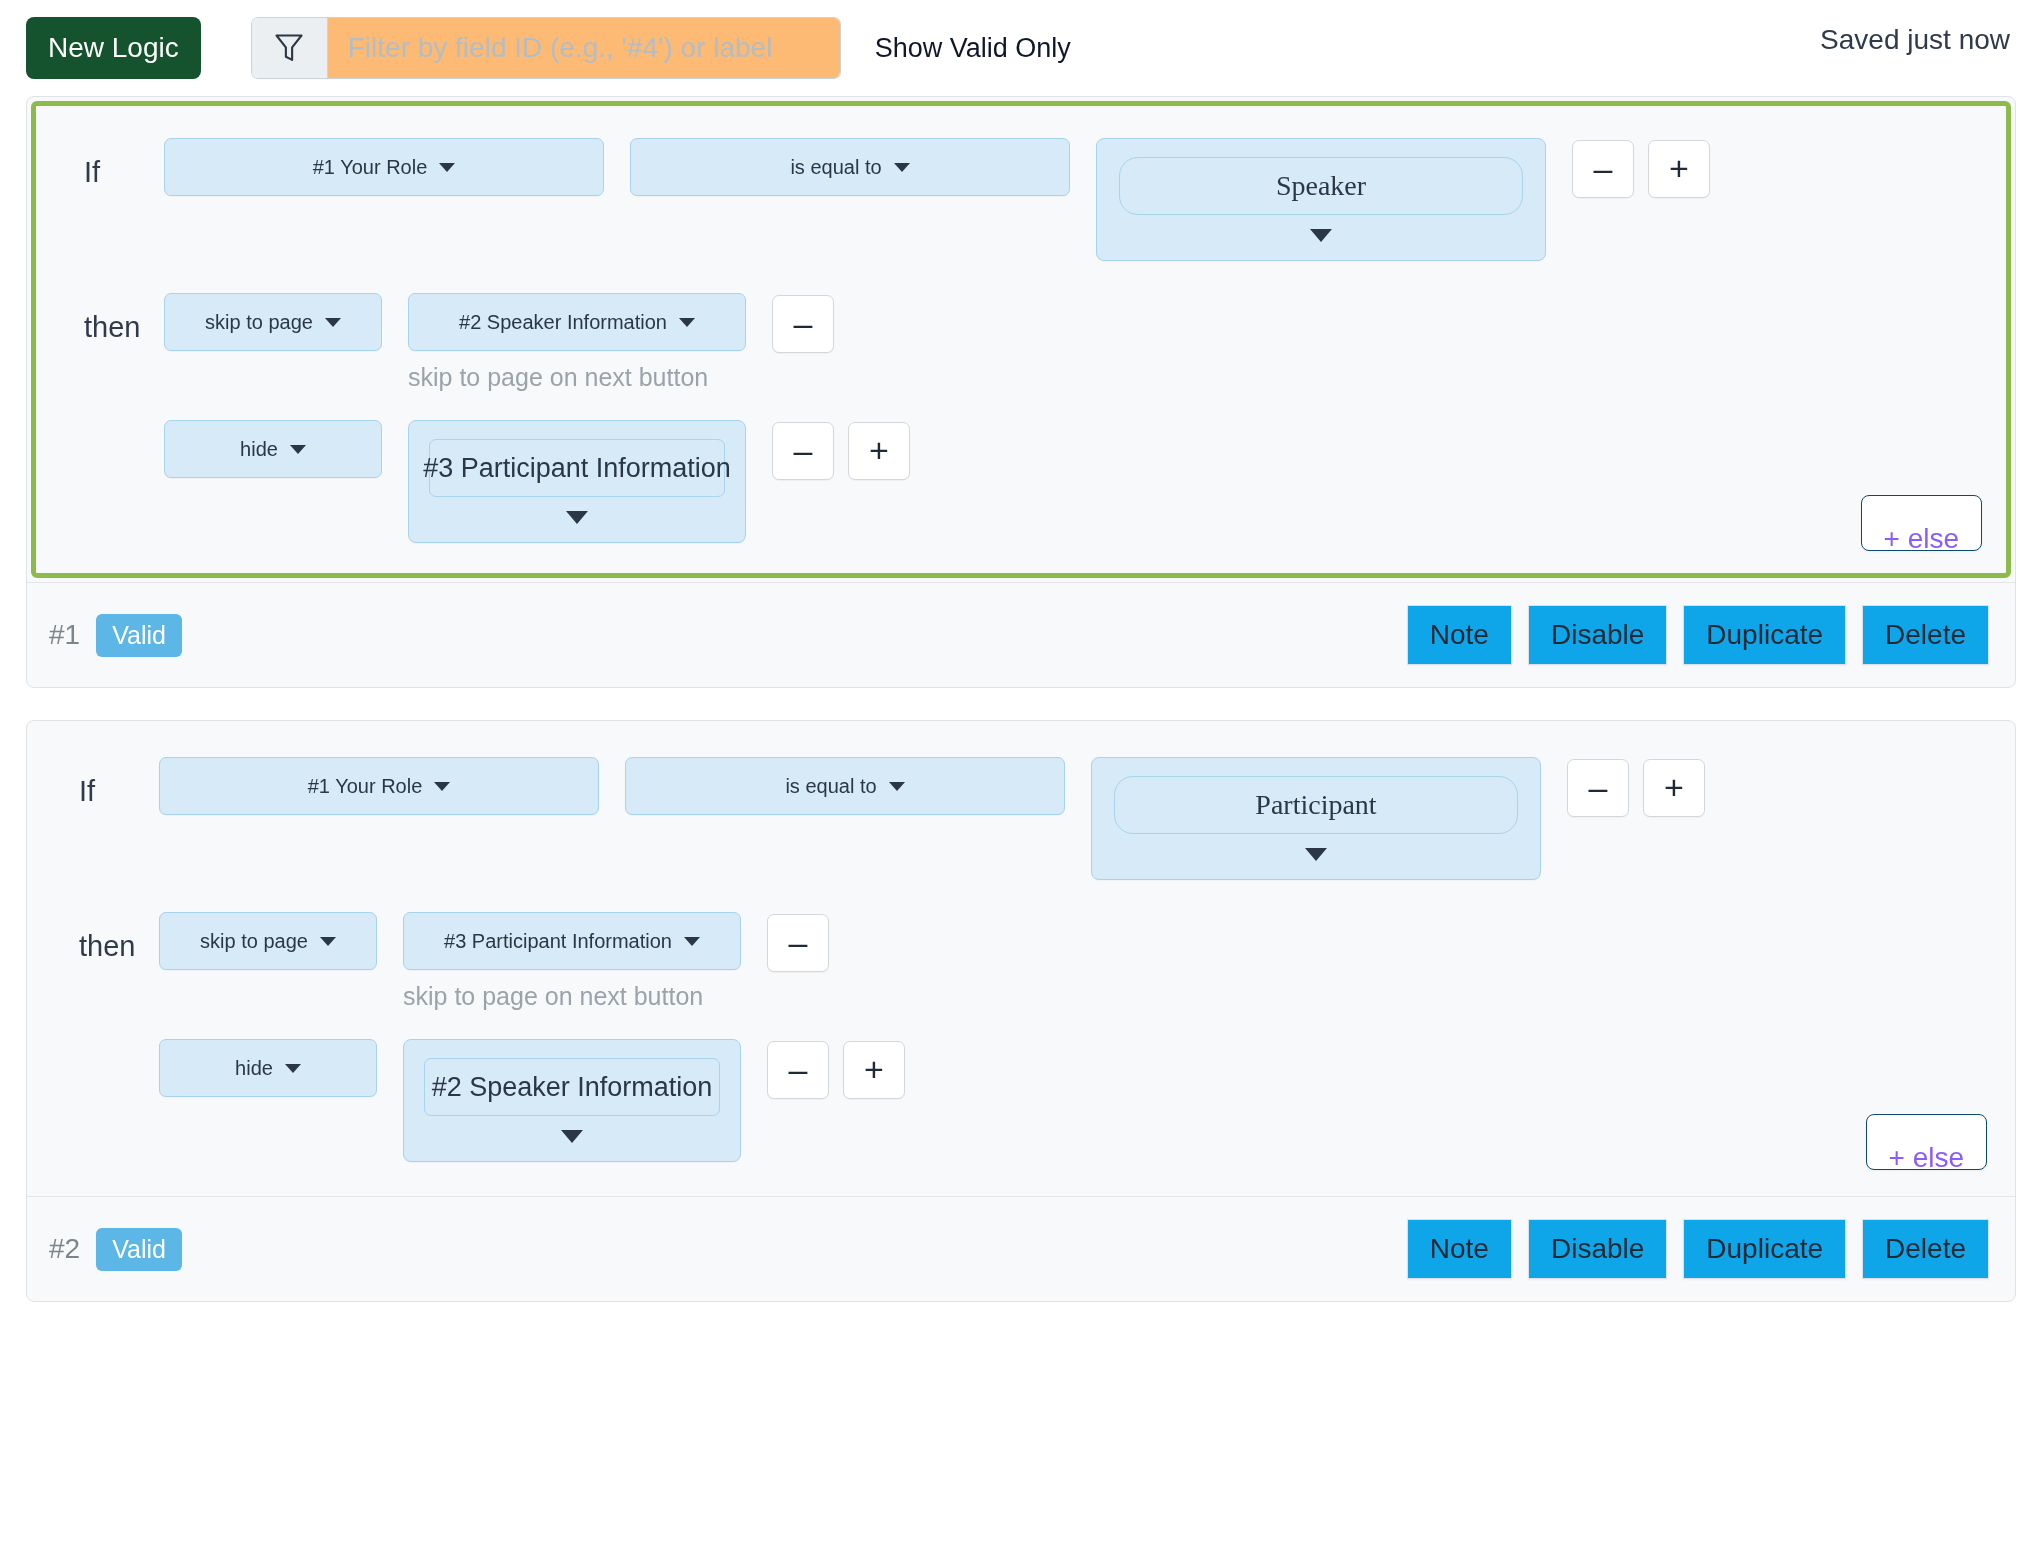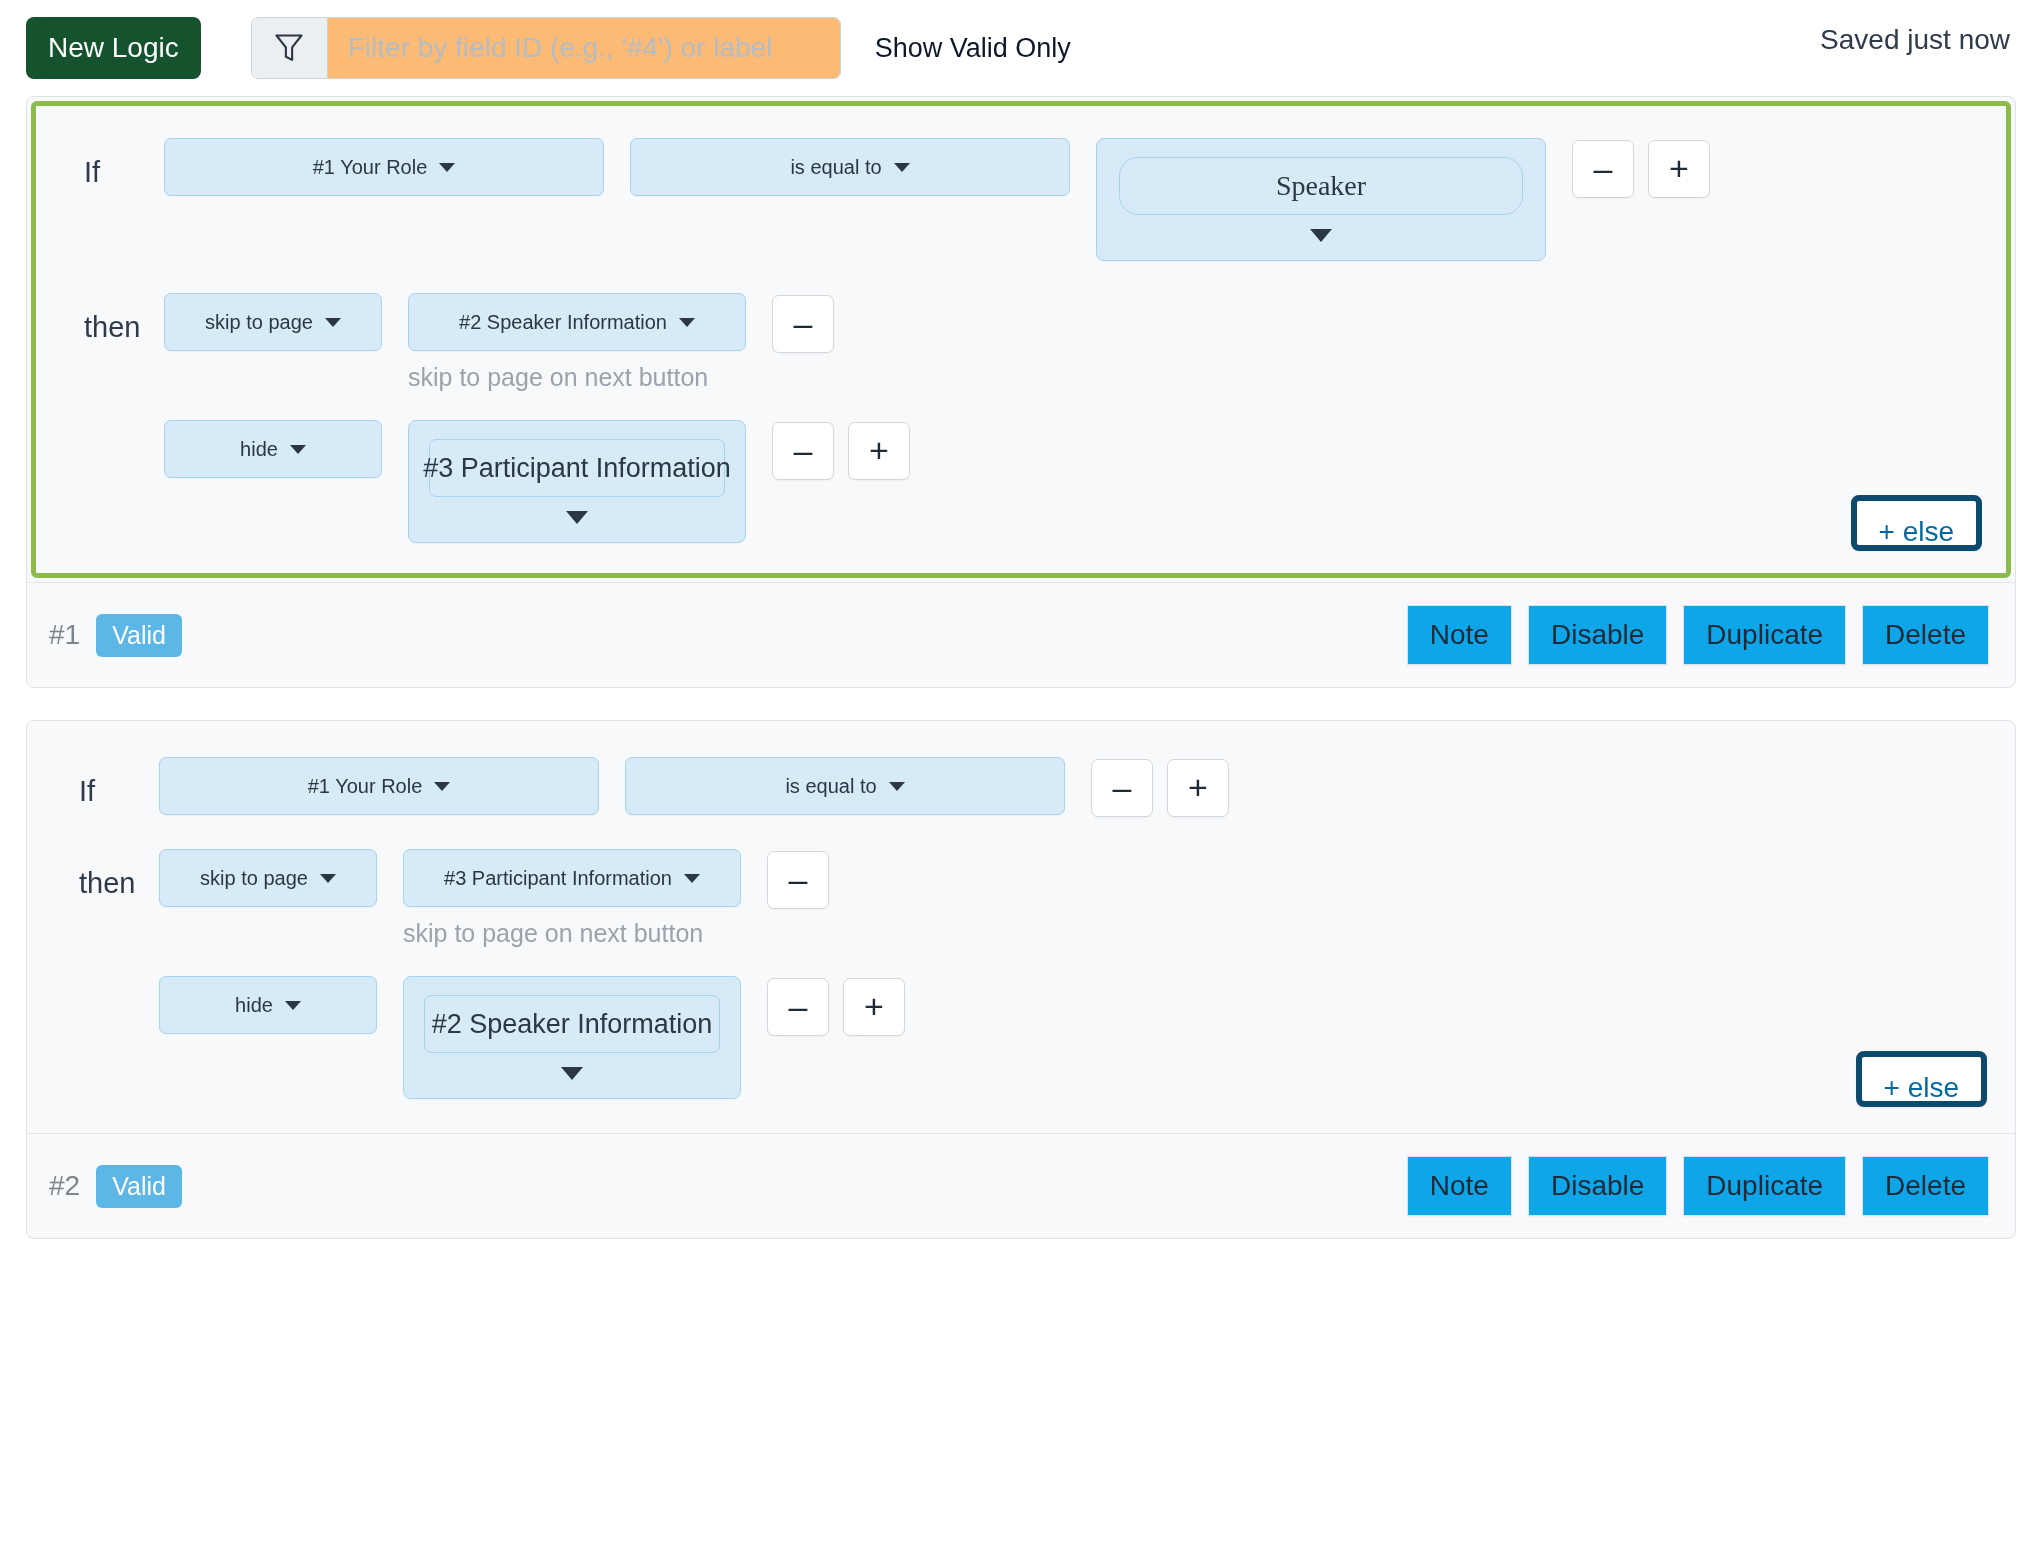--- a/index.html
+++ b/index.html
@@ -139,22 +139,22 @@
     font-size: 27px; color: #2b3744; white-space: nowrap;
   }
   .targetbox .vcaret {
     margin: 14px auto 8px auto; width: 0; height: 0;
     border-left: 11px solid transparent; border-right: 11px solid transparent;
     border-top: 13px solid #2b3744;
   }
 
   .else-wrap { display: flex; justify-content: flex-end; padding: 0 24px 22px 0; }
   .btn-else {
-    background: #ffffff; border: 6px solid #0c4a6e; border-radius: 8px;
-    font-size: 28px; color: #0369a1; padding: 4px 22px; height: 56px;
+    background: #ffffff; border: 1px solid #0c4a6e; border-radius: 8px;
+    font-size: 28px; color: #8b5cf6; padding: 16px 22px; height: 56px;
     line-height: 54px; cursor: pointer; white-space: nowrap;
     box-shadow: 0 1px 2px rgba(0,0,0,0.05);
     font-family: "Liberation Sans", sans-serif;
   }
 
   .card-footer {
     display: flex; align-items: center; justify-content: space-between;
     border-top: 1px solid #e3e6e9; padding: 22px 26px 22px 22px;
   }
   .footer-left { display: flex; align-items: center; }
@@ -291,20 +291,24 @@
           <div class="pill pill-field">
             <span>#1 Your Role</span>
             <span class="caret-sm"></span>
           </div>
 
           <div class="pill pill-op">
             <span>is equal to</span>
             <span class="caret-sm"></span>
           </div>
 
+          <div class="valuebox">
+            <div class="chip">Participant</div>
+            <div class="vcaret"></div>
+          </div>
 
           <div class="pm-group">
             <div class="pm-btn">–</div>
             <div class="pm-btn">+</div>
           </div>
         </div>
 
         <div class="row then-block">
           <div class="row-label">then</div>
 

